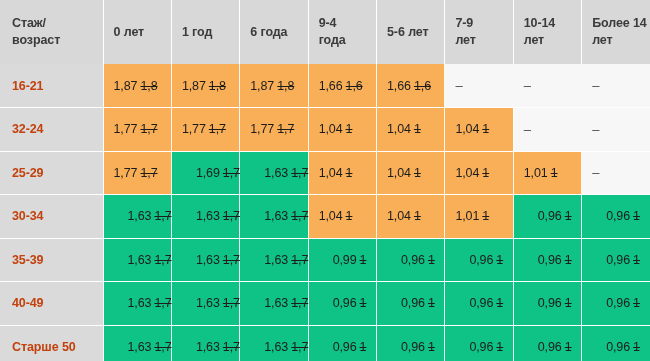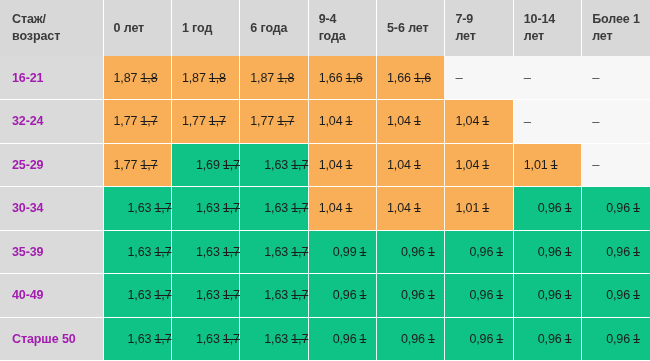--- a/index.html
+++ b/index.html
@@ -18,21 +18,21 @@
     width: 650px;
     height: 361px;
     border-collapse: collapse;
     table-layout: fixed;
   }
 
   .coef-table col.c-label { width: 103px; }
   .coef-table col.c-data  { width: 68.375px; }
 
   
-  thead tr { height: 56px; border-radius: 23px; }
+  thead tr { height: 64px; border-radius: 23px; }
 
   th {
     background: #d8d8d8;
     color: #3b3b3b;
     font-size: 12.5px;
     font-weight: bold;
     text-align: left;
     vertical-align: middle;
     padding: 0 0 0 10px;
     border-right: 1px solid #ffffff;
@@ -58,21 +58,21 @@
     border-right: 1px solid rgba(255,255,255,0.9);
     border-bottom: 1px solid #ffffff;
     white-space: nowrap;
     letter-spacing: -0.1px;
   }
   td:last-child { border-right: none; }
 
   td.row-label {
     background: #dadada;
     font-weight: bold;
-    color: #a21caf;
+    color: #c2410c;
     padding-left: 12px;
     border-right: 1px solid #ffffff;
   }
 
   td.bg-orange { background: #f9af57; }
   td.bg-green  { background: #0fc285; padding-left: 24px; }
   td.bg-empty  { background: #f7f7f7; border-right-color: #f7f7f7; }
 
   .val-main {
     font-weight: normal;
@@ -108,21 +108,21 @@
         <span class="head-l1">Стаж/</span>
         <span class="head-l2">возраст</span>
       </th>
     <th><span class="head-l1">0 лет</span></th>
         <th><span class="head-l1">1 год</span></th>
         <th><span class="head-l1">6 года</span></th>
         <th><span class="head-l1">9-4</span><span class="head-l2">года</span></th>
         <th><span class="head-l1">5-6 лет</span></th>
         <th><span class="head-l1">7-9</span><span class="head-l2">лет</span></th>
         <th><span class="head-l1">10-14</span><span class="head-l2">лет</span></th>
-        <th><span class="head-l1">Более 1</span><span class="head-l2">лет</span></th>
+        <th><span class="head-l1">Более 14</span><span class="head-l2">лет</span></th>
       </tr>
   </thead>
   <tbody>
       <tr>
         <td class="row-label">16-21</td>
         <td class="bg-orange"><span class="val-main">1,87</span><span class="val-old">1,8</span></td>
         <td class="bg-orange"><span class="val-main">1,87</span><span class="val-old">1,8</span></td>
         <td class="bg-orange"><span class="val-main">1,87</span><span class="val-old">1,8</span></td>
         <td class="bg-orange"><span class="val-main">1,66</span><span class="val-old">1,6</span></td>
         <td class="bg-orange"><span class="val-main">1,66</span><span class="val-old">1,6</span></td>

